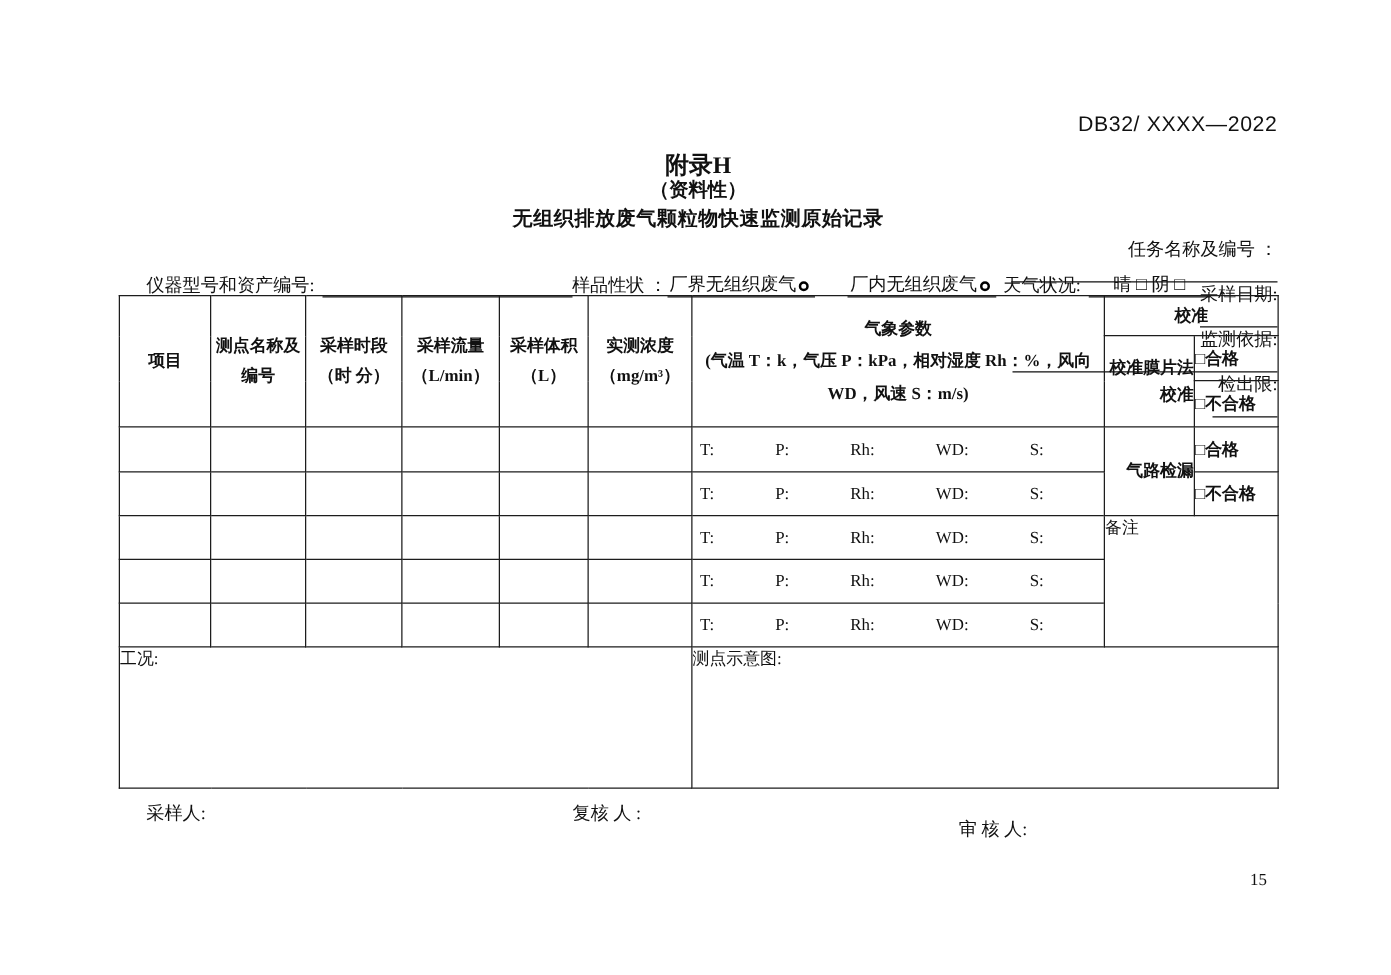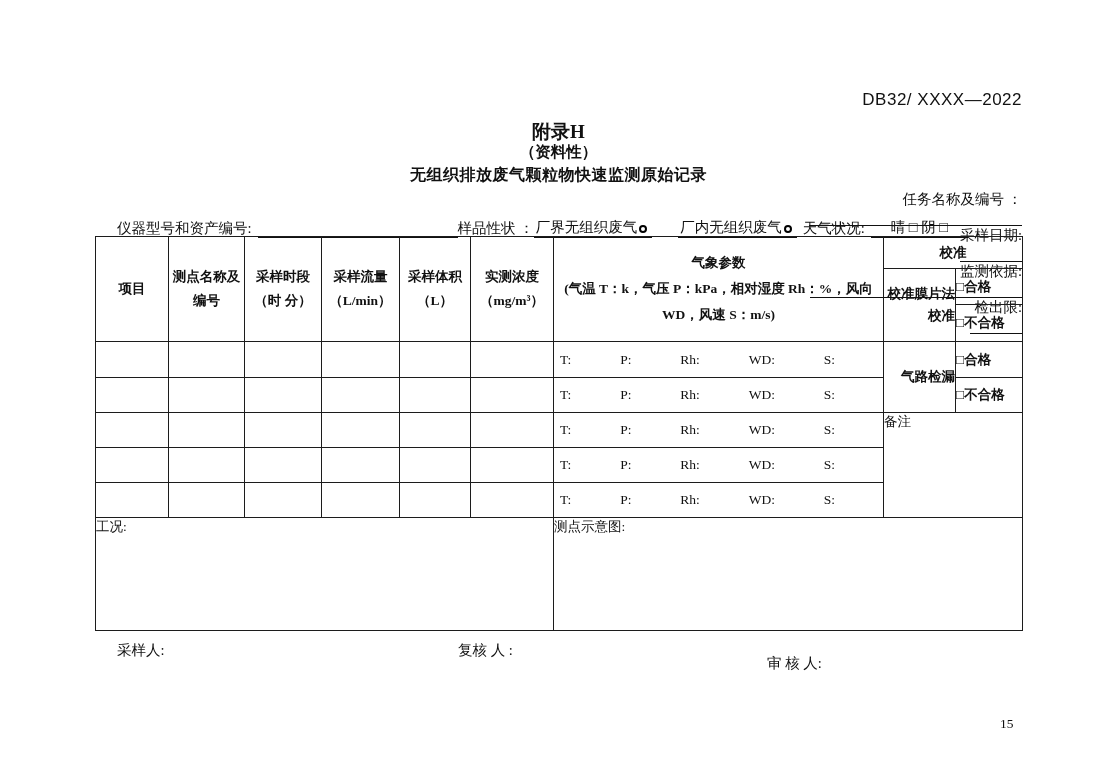--- a/index.html
+++ b/index.html
@@ -67,21 +67,21 @@
   th.cal-title { font-weight:bold; text-align:center; vertical-align:middle; }
   th.cal-label { font-weight:bold; text-align:right; vertical-align:middle; white-space:pre-line; line-height:1.6;margin-top:32px; }
   td.chk { font-weight:bold; text-align:left; vertical-align:middle; padding-left:10px; font-size:13.5px; }
   td.remark { vertical-align:top; text-align:left; padding:4px 6px; font-size:13.5px; }
   td.bottom-cell { vertical-align:top; text-align:left; padding:5px 9px; font-size:14px; }
 
   .sig-row { position:absolute; left:95px; top:641px; width:927px; font-size:14.5px; }
   .sig-row span { position:absolute; white-space:nowrap; }
   .sig-1 { left:22px; } .sig-2 { left:363px; } .sig-3 { left:672px;margin-top:13px; }
 
-  .page-number { position:absolute; top:696px; left:1000px; font-size:13.5px;margin-top:20px; }
+  .page-number { position:absolute; top:696px; left:1000px; font-size:13.5px; }
 </style>
 </head>
 <body>
 
 <div class="page">
 
   <div class="doc-number">DB32/ XXXX—2022</div>
 
   <div class="title-block t1">附录H</div>
   <div class="title-block t2">（资料性）</div>

